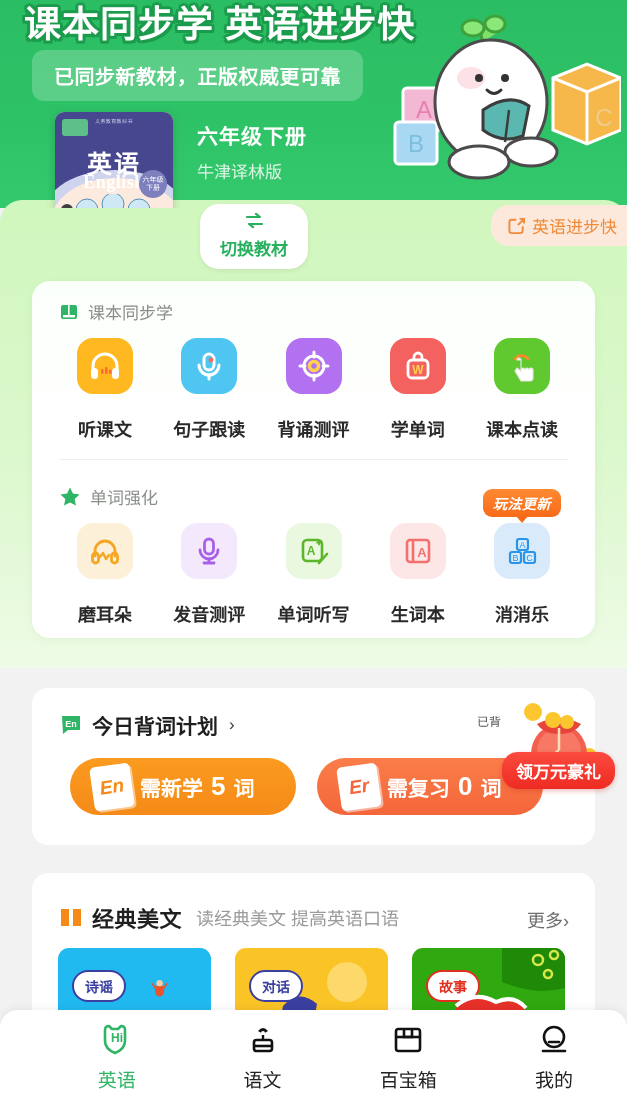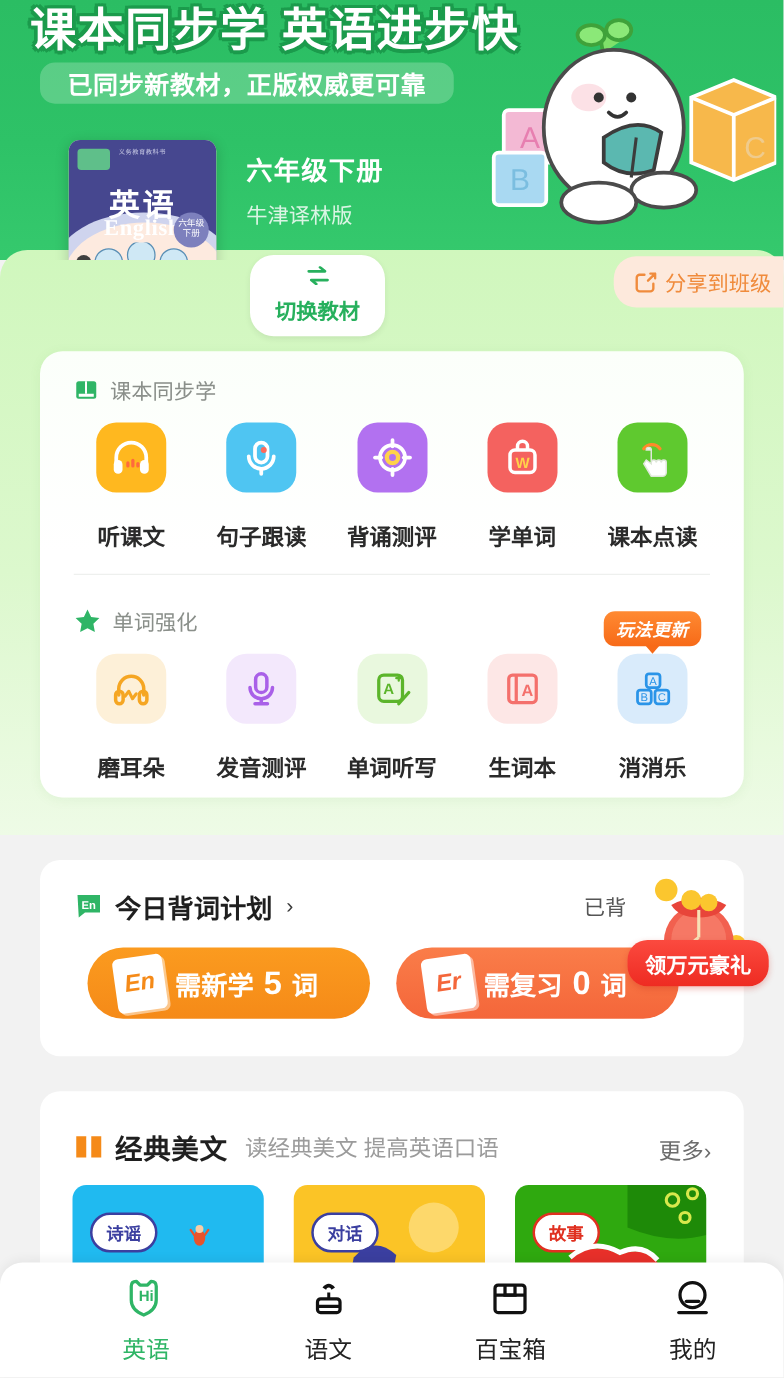--- a/index.html
+++ b/index.html
@@ -22,21 +22,21 @@
     font-size:37px; font-weight:bold; color:#ffffff; letter-spacing:1px;
     white-space:nowrap;
     text-shadow:
       -2.5px -2.5px 0 #1b9b4c, 2.5px -2.5px 0 #1b9b4c,
       -2.5px  2.5px 0 #1b9b4c, 2.5px  2.5px 0 #1b9b4c,
       0 -3px 0 #1b9b4c, 0 3px 0 #1b9b4c, -3px 0 0 #1b9b4c, 3px 0 0 #1b9b4c;
   }
   .hero-sub {
     position:absolute; left:32px; top:50px;
     background:rgba(255,255,255,0.22);
-    border-radius:12px; padding:2px 22px;
+    border-radius:12px; padding:11px 22px;
     font-size:20px; color:#ffffff; font-weight:bold; white-space:nowrap;
     letter-spacing:0.5px;
   }
   
   .mascot { position:absolute; right:6px; top:6px; width:230px; height:190px; }
 
   
   .book {
     position:absolute; left:55px; top:112px; width:118px; height:156px;
     border-radius:9px; overflow:hidden; background:#fdeadf;
@@ -116,21 +116,21 @@
   }
 
   
   .card-plan {
     position:absolute; left:32px; top:688px; width:563px; height:157px;
     background:#ffffff; border-radius:16px;
   }
   .plan-head { display:flex; align-items:center; gap:9px; padding:22px 0 0 27px; }
   .plan-title { font-size:21px; font-weight:bold; color:#1f1f1f; }
   .plan-chev { font-size:17px; color:#3a3a3a; margin-left:2px; }
-  .plan-done { position:absolute; right:94px; top:24px; font-size:17px; color:#555; }
+  .plan-done { position:absolute; right:94px; top:24px; font-size:12px; color:#555; }
   .plan-btns { display:flex; gap:21px; padding:18px 0 0 38px; }
   .pbtn {
     width:226px; height:57px; border-radius:29px;
     display:flex; align-items:center; gap:8px; padding-left:22px;
     font-size:21px; color:#fff; font-weight:bold;
   }
   .pbtn.new { background:linear-gradient(180deg,#fb9b1f,#f58a18); }
   .pbtn.rev { background:linear-gradient(180deg,#fa7d49,#f4663a); }
   .pcard { width:40px; height:44px; background:#fff; border-radius:5px;
     display:flex; align-items:center; justify-content:center;
@@ -262,21 +262,21 @@
       <path d="M2 4h13l-4-3.2M17 11H4l4 3.2" stroke="#27b05d" stroke-width="2.2" fill="none" stroke-linecap="round" stroke-linejoin="round"></path>
     </svg>
     <span>切换教材</span>
   </div>
 
   <div class="share-btn">
     <svg width="19" height="19" viewBox="0 0 20 20">
       <path d="M14 3h4v4M18 3l-6 6" stroke="#f08b3c" stroke-width="2" fill="none" stroke-linecap="round" stroke-linejoin="round"></path>
       <path d="M16.5 11.5v4a2.5 2.5 0 0 1-2.5 2.5H5a2.5 2.5 0 0 1-2.5-2.5V6.5A2.5 2.5 0 0 1 5 4h4" stroke="#f08b3c" stroke-width="2" fill="none" stroke-linecap="round"></path>
     </svg>
-    <span>分享到班级</span>
+    <span>英语进步快</span>
   </div>
 
   <div class="card-modules">
 
     <div class="sec-head">
       <svg width="20" height="20" viewBox="0 0 20 20">
         <rect x="2" y="3" width="16" height="14" rx="2" fill="#2fb566"></rect>
         <rect x="4" y="13" width="12" height="2.4" fill="#ffffff"></rect>
         <rect x="9" y="3" width="1.6" height="10" fill="#ffffff"></rect>
       </svg>

